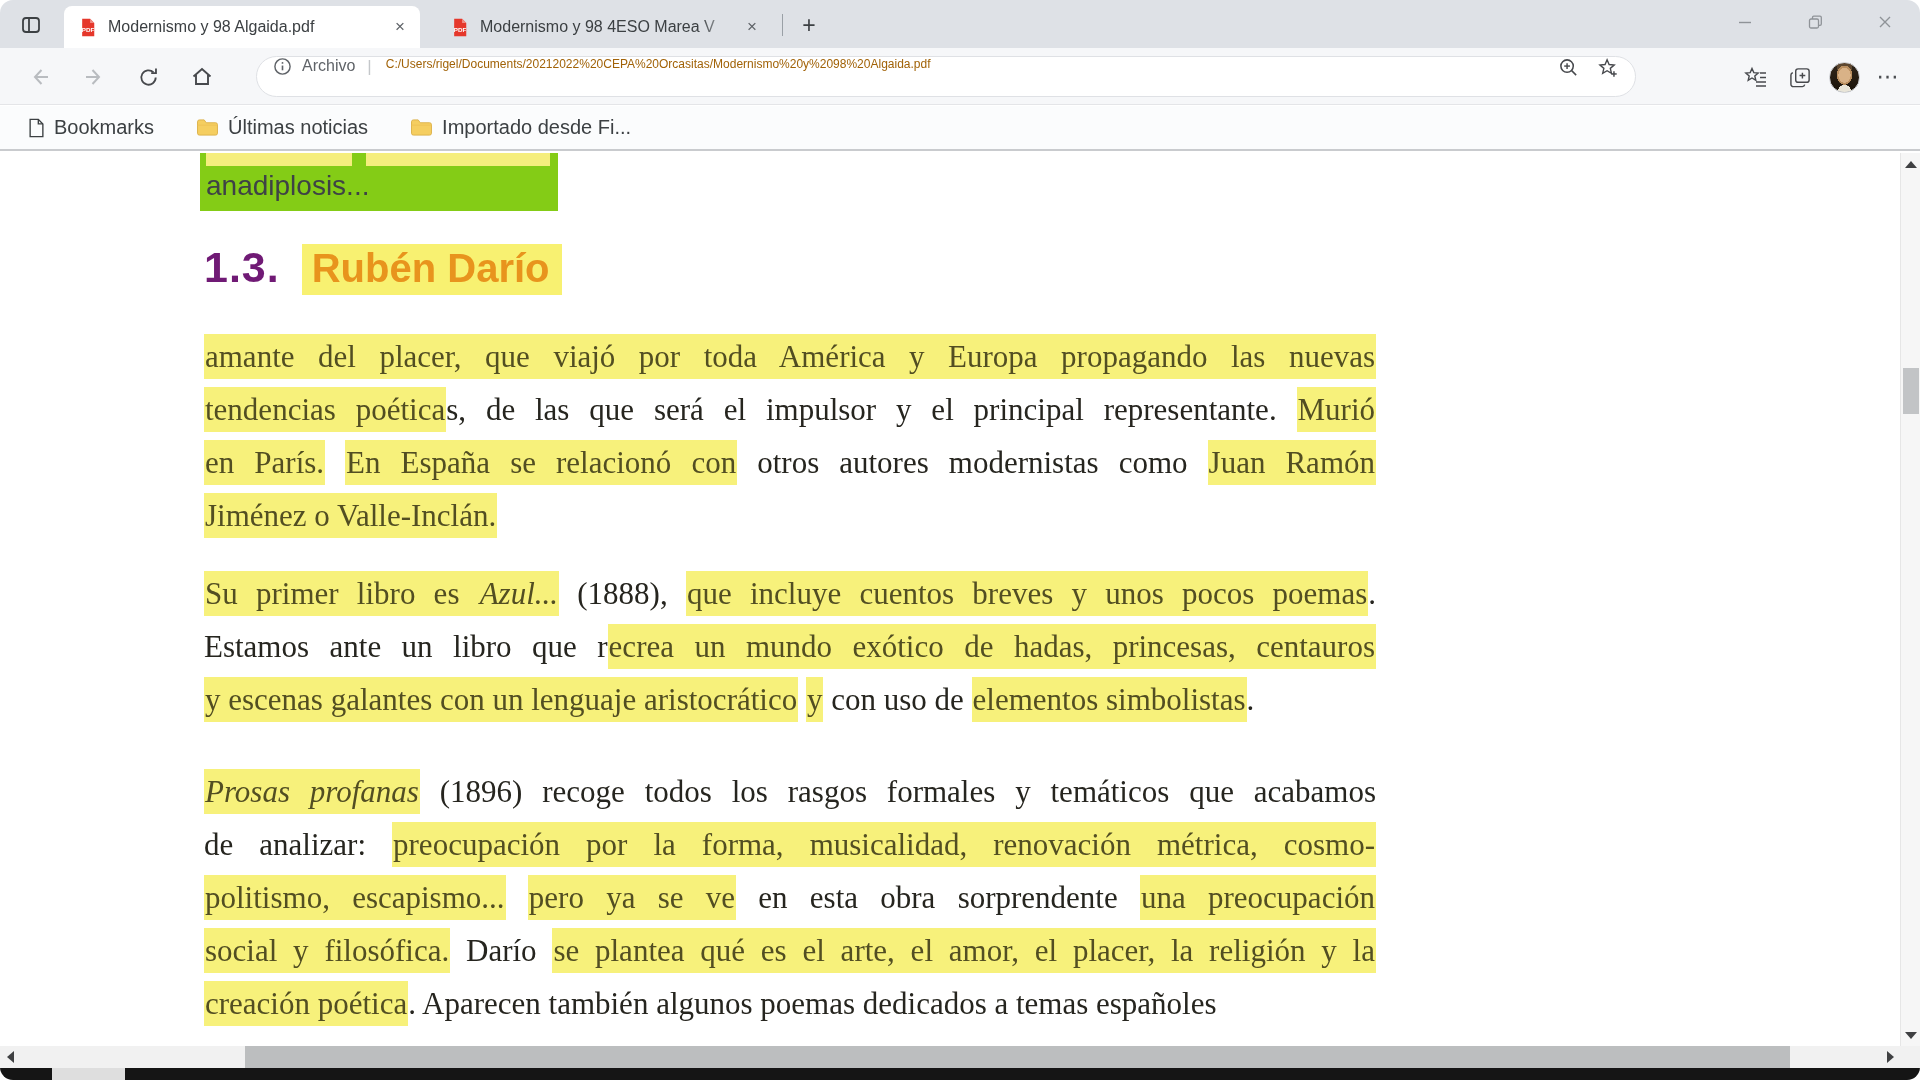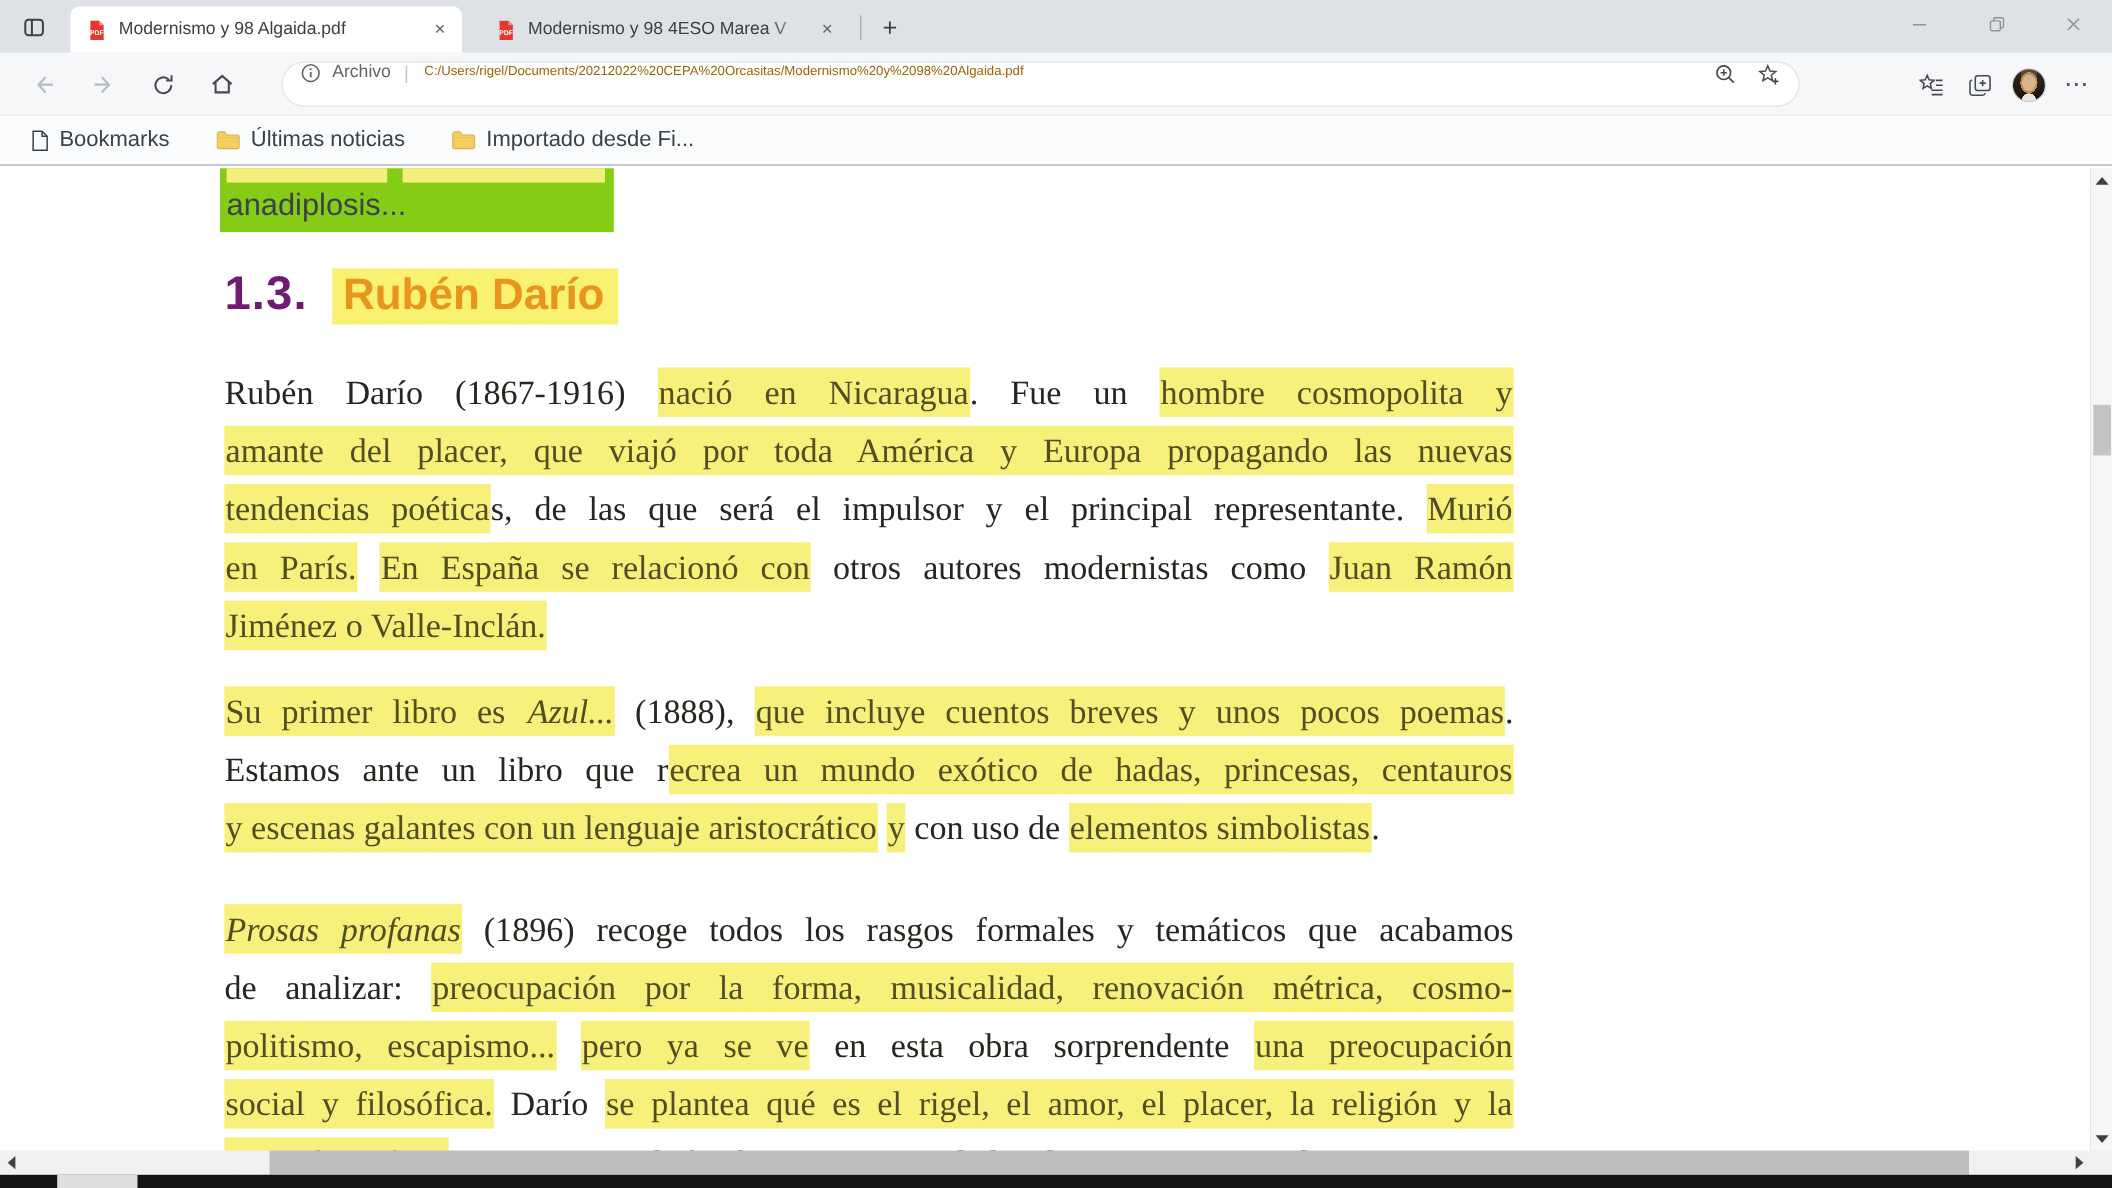--- a/index.html
+++ b/index.html
@@ -1,18 +1,18 @@
 <!DOCTYPE html>
 <html><head>
 <meta charset="utf-8">
 <style>
   * { margin:0; padding:0; box-sizing:border-box; }
   html,body { width:1920px; height:1080px; overflow:hidden; }
   body { font-family:"Liberation Sans", sans-serif; background:#fff; }
-  .browser { position:relative; width:1920px; height:1080px; background:#fff; overflow:hidden; }
+  .browser { position:relative; width:1920px; height:1080px; background:#fff; overflow:hidden;border-radius:13px; }
 
   
   .tabstrip { position:absolute; top:0; left:0; right:0; height:48px; background:#dee1e6; }
   .tab-actions-btn { position:absolute; left:14px; top:9px; width:34px; height:32px; display:flex; align-items:center; justify-content:center; border-radius:6px; cursor:pointer; }
   .tab { position:absolute; top:6px; height:42px; display:flex; align-items:center; padding:0 8px 0 14px; font-size:16px; color:#3c4043; cursor:pointer; }
   .tab.active { left:64px; width:356px; background:#ffffff; border-radius:8px 8px 0 0; }
   .tab.inactive { left:436px; width:336px; }
   .tab .ticon { flex:0 0 auto; margin-right:10px; display:flex; }
   .tab .ttitle { flex:1 1 auto; white-space:nowrap; overflow:hidden; position:relative; }
   .tab.active .ttitle::after { content:""; position:absolute; top:0; right:0; width:20px; height:100%; background:linear-gradient(90deg, rgba(255,255,255,0), #fff); }
@@ -256,36 +256,35 @@
       <div class="callout-text">anadiplosis...</div>
     </div>
 
     <div class="doc-heading">
       <span class="h-num">1.3.</span>
       <span class="h-title">Rubén Darío</span>
     </div>
 
     <div class="pdf-doc">
         <div class="para p1">
-          <div class="line j"><span>Rubén Darío (1867-1916) </span><span class="hl">nació en Nicaragua</span><span>. Fue un </span><span class="hl">hombre cosmopolita y</span></div>
           <div class="line j"><span class="hl">amante del placer, que viajó por toda América y Europa propagando las nuevas</span></div>
           <div class="line j"><span class="hl">tendencias poética</span><span>s, de las que será el impulsor y el principal representante. </span><span class="hl">Murió</span></div>
           <div class="line j"><span class="hl">en París.</span><span> </span><span class="hl">En España se relacionó con</span><span> otros autores modernistas como </span><span class="hl">Juan Ramón</span></div>
           <div class="line"><span class="hl">Jiménez o Valle-Inclán.</span></div>
         </div>
         <div class="para p2">
           <div class="line j"><span class="hl">Su primer libro es </span><span class="hl seg-bi">Azul...</span><span> (1888), </span><span class="hl">que incluye cuentos breves y unos pocos poemas</span><span>.</span></div>
           <div class="line j"><span>Estamos ante un libro que r</span><span class="hl">ecrea un mundo exótico de hadas, princesas, centauros</span></div>
           <div class="line"><span class="hl">y escenas galantes con un lenguaje aristocrático</span><span> </span><span class="hl">y</span><span> con uso de </span><span class="hl">elementos simbolistas</span><span>.</span></div>
         </div>
         <div class="para p3">
           <div class="line j"><span class="hl seg-bi">Prosas profanas</span><span> (1896) recoge todos los rasgos formales y temáticos que acabamos</span></div>
           <div class="line j"><span>de analizar: </span><span class="hl">preocupación por la forma, musicalidad, renovación métrica, cosmo-</span></div>
           <div class="line j"><span class="hl">politismo, escapismo...</span><span> </span><span class="hl">pero ya se ve</span><span> en esta obra sorprendente </span><span class="hl">una preocupación</span></div>
-          <div class="line j"><span class="hl">social y filosófica.</span><span> Darío </span><span class="hl">se plantea qué es el rigel, el amor, el placer, la religión y la</span></div>
+          <div class="line j"><span class="hl">social y filosófica.</span><span> Darío </span><span class="hl">se plantea qué es el arte, el amor, el placer, la religión y la</span></div>
           <div class="line"><span class="hl">creación poética</span><span>. Aparecen también algunos poemas dedicados a temas españoles</span></div>
         </div>
       </div>
   </div>
 
   <div class="vscroll">
     <div class="v-up">
         <div class="tri-up"></div>
       </div>
     <div class="vthumb"></div>

